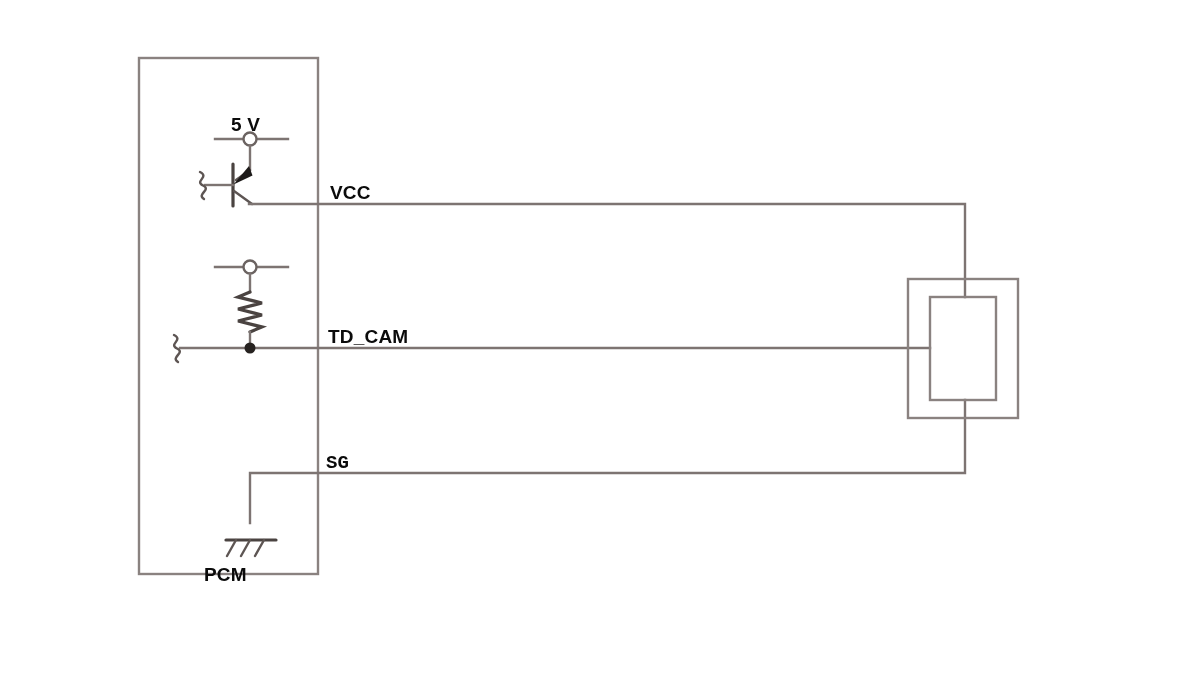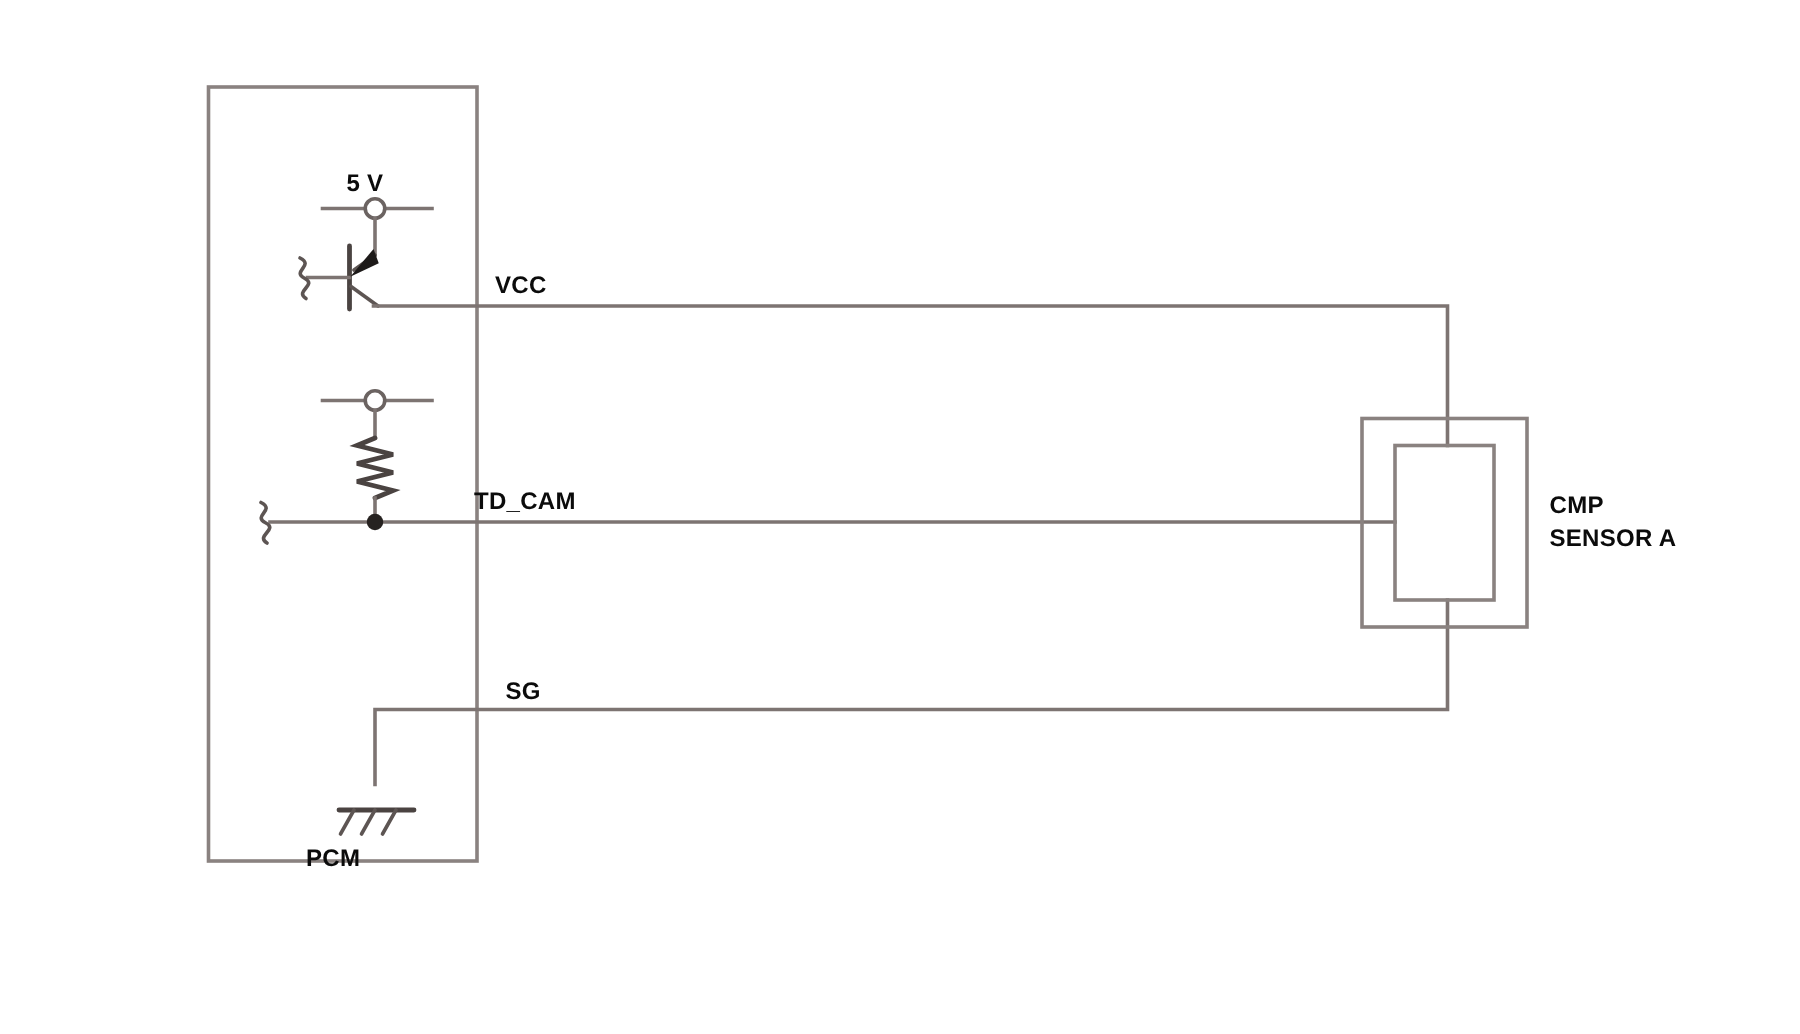--- a/index.html
+++ b/index.html
@@ -60,29 +60,29 @@
   }
   .arrowfill {
     fill: #1d1a19;
     stroke: none;
   }
   .lbl {
     position: absolute;
     font-family: "Liberation Sans", sans-serif;
     font-weight: bold;
     color: #0b0b0b;
-    font-size: 16px;
+    font-size: 19px;
     line-height: 1.35;
     white-space: pre;
     letter-spacing: 0.2px;
   }
   .lbl-5v   { left: 231px; top: 112px; }
   .lbl-vcc  { left: 330px; top: 180px; }
-  .lbl-td   { left: 316px; top: 324px; }
-  .lbl-sg   { left: 337px; top: 451px; }
+  .lbl-td   { left: 328px; top: 324px; }
+  .lbl-sg   { left: 326px; top: 451px; font-family: Liberation Mono, monospace; }
   .lbl-pcm  { left: 204px; top: 562px; }
   .lbl-cmp  { left: 1033px; top: 327px; }
 </style>
 </head>
 <body>
 
 <div id="diagram-root">
 
   <svg class="schematic" viewBox="0 0 1200 689">
 
@@ -134,16 +134,14 @@
   <div class="lbl lbl-5v">5 V</div>
 
   <div class="lbl lbl-vcc">VCC</div>
 
   <div class="lbl lbl-td">TD_CAM</div>
 
   <div class="lbl lbl-sg">SG</div>
 
   <div class="lbl lbl-pcm">PCM</div>
 
-  <div class="lbl lbl-cmp">CMP
-SENSOR A</div>
 
 </div>
 
 </body></html>

